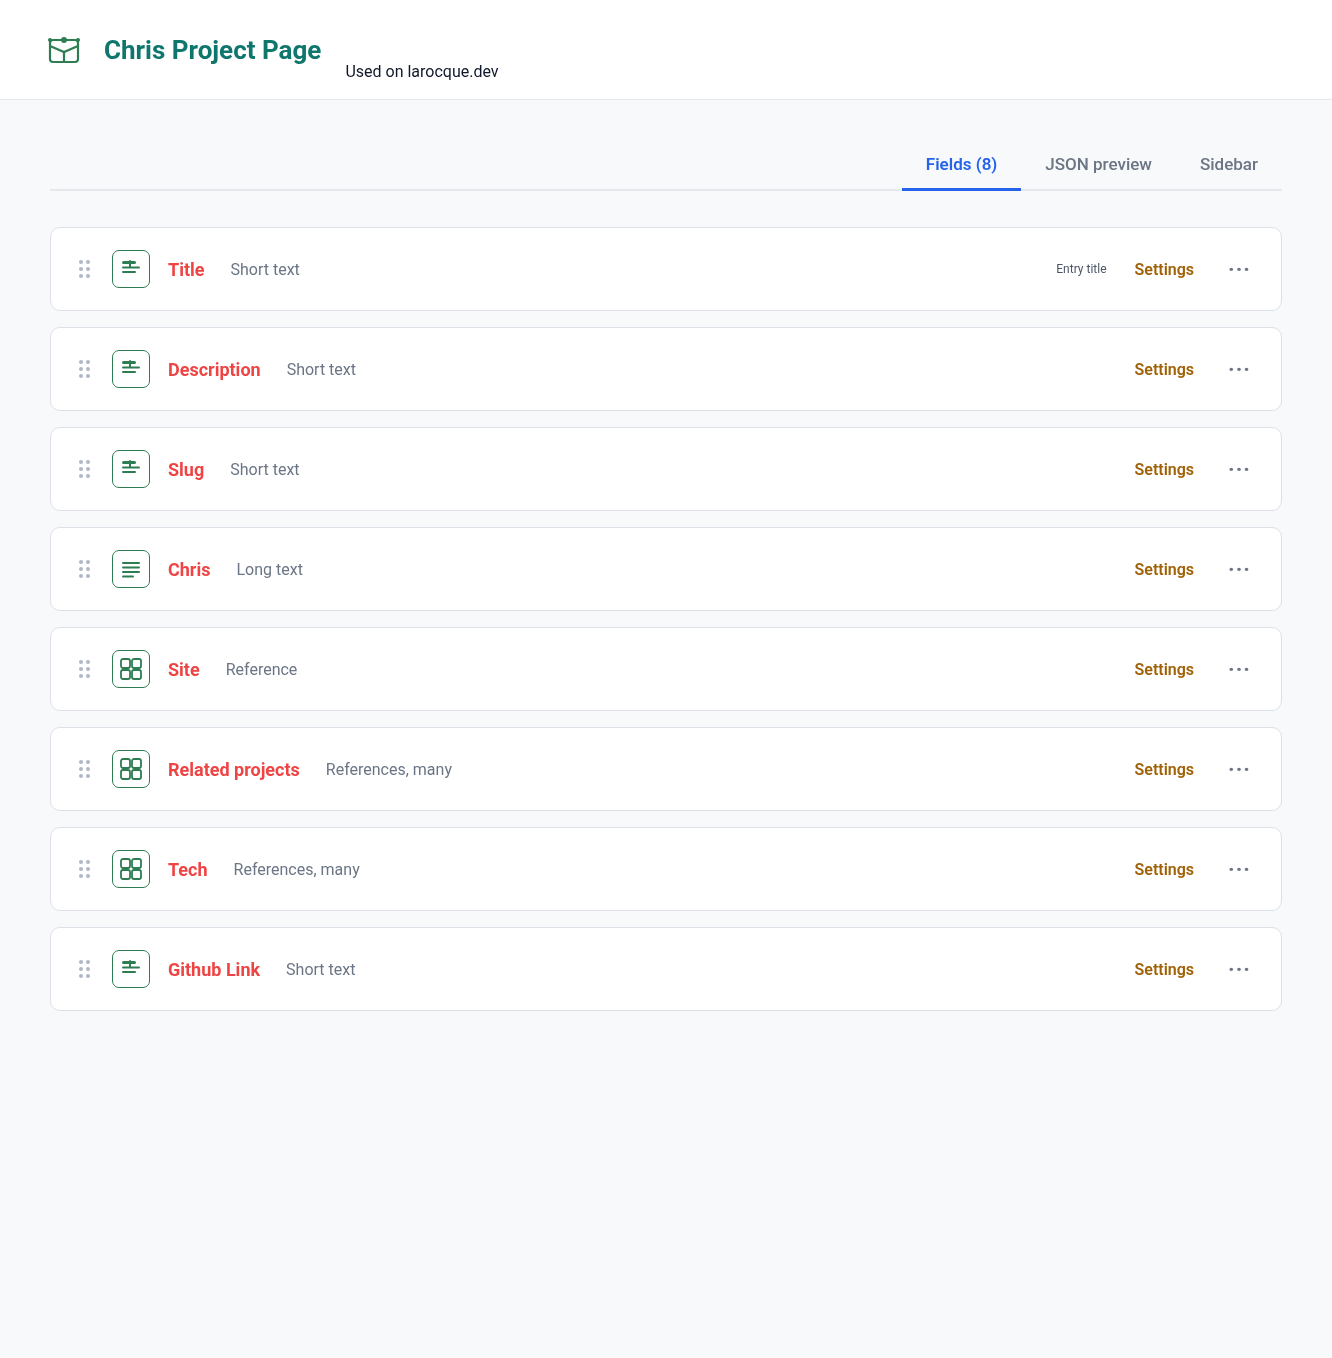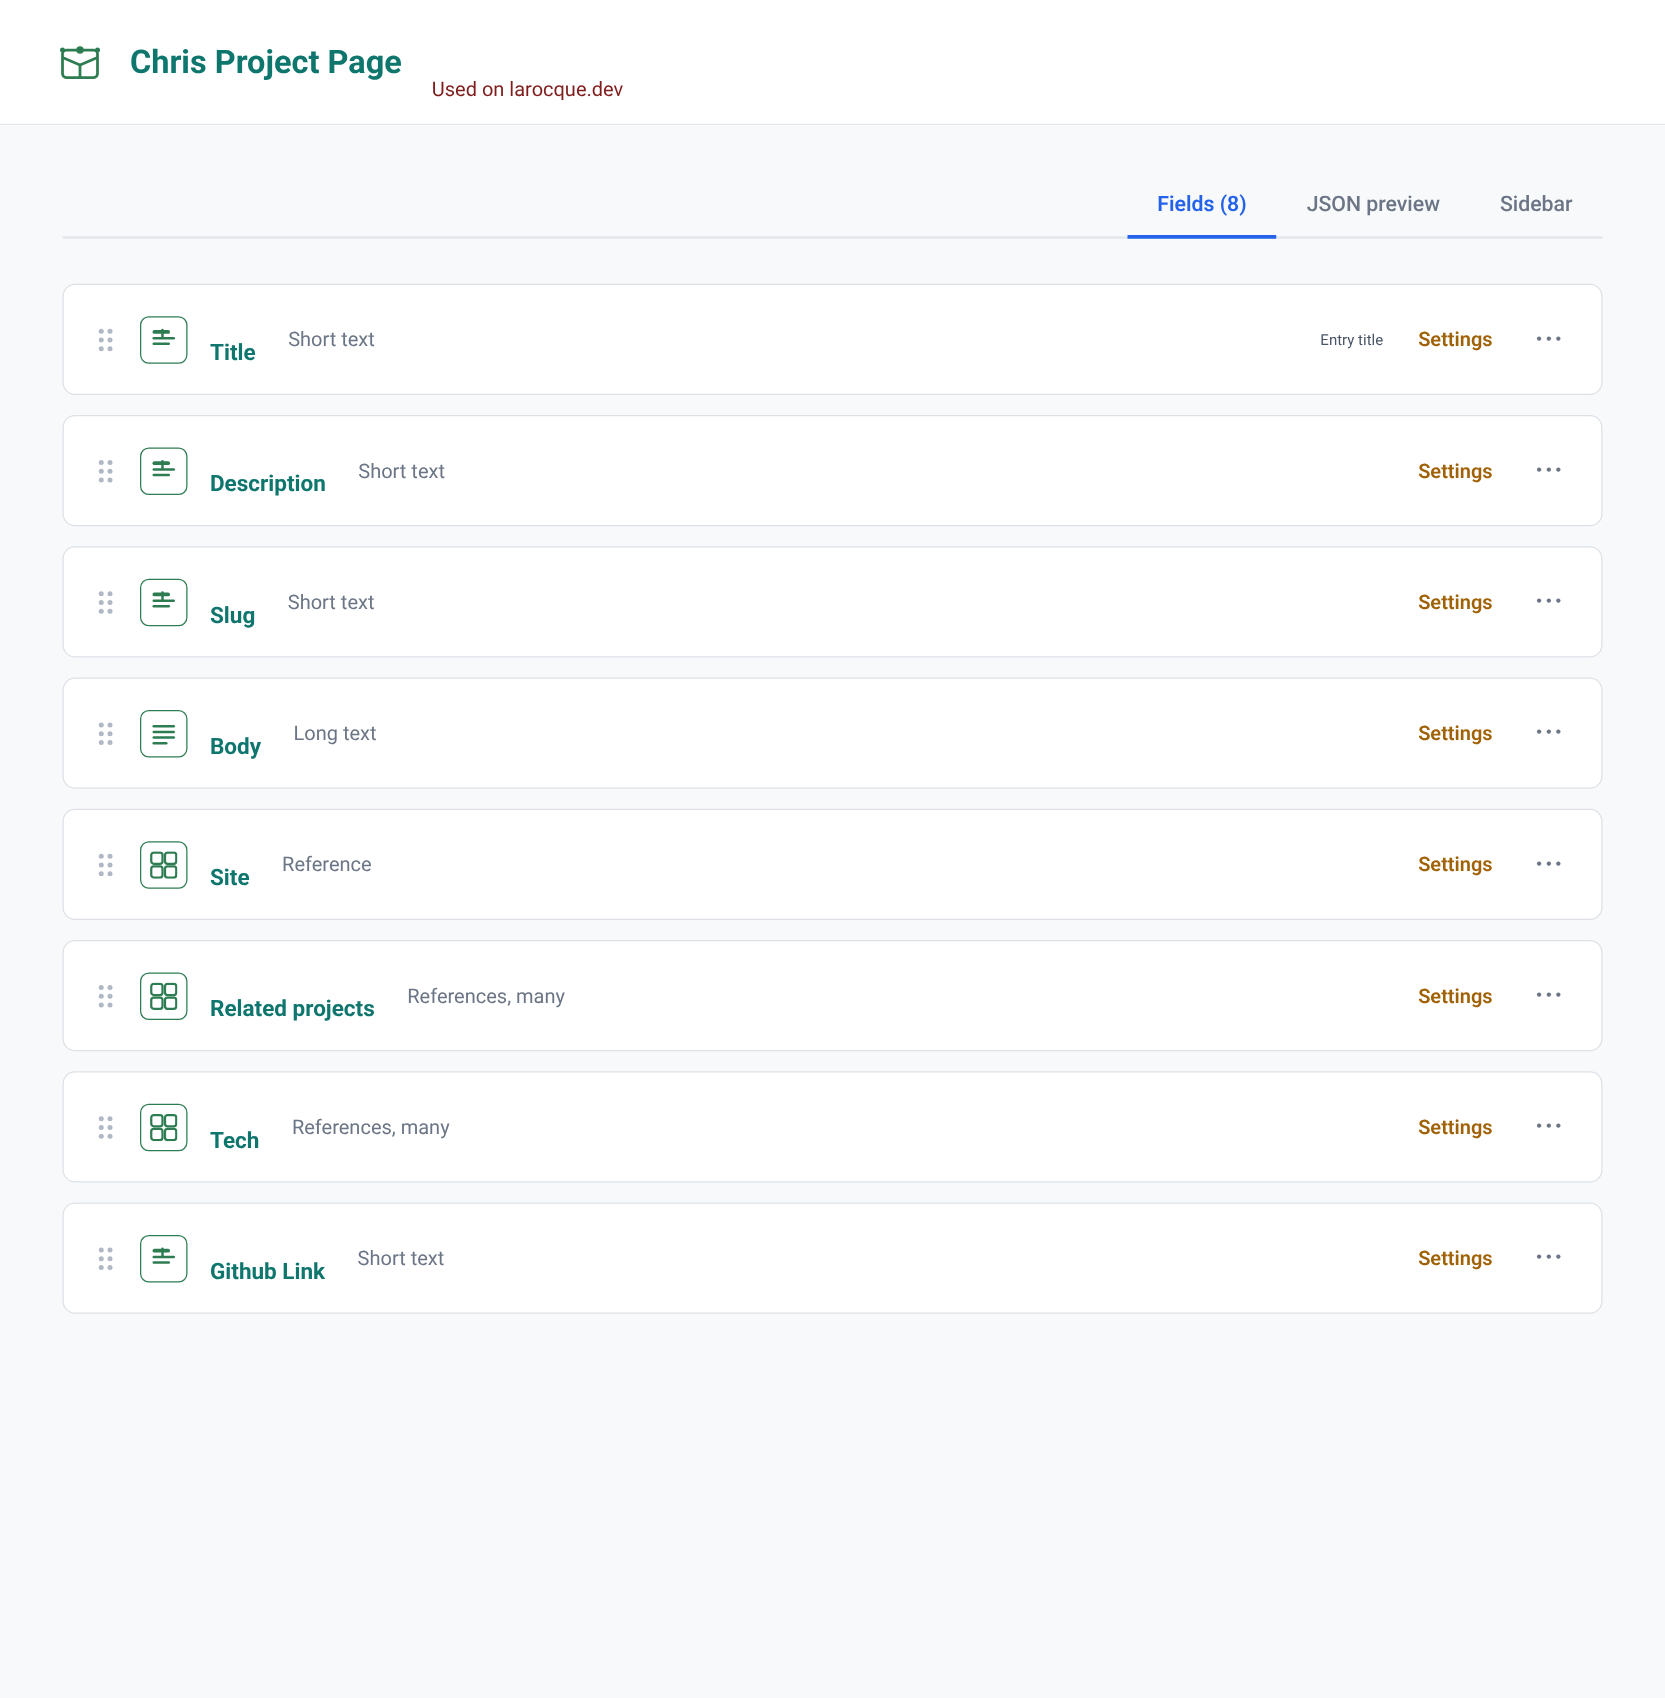--- a/index.html
+++ b/index.html
@@ -22,21 +22,21 @@
       width: 48px;
       height: 48px;
     }
     .header-title {
       font-size: 26px;
       font-weight: 700;
       color: #0f766e;
     }
     .header-subtitle {
       font-size: 16px;
-      color: #7f1d1d;
+      color: #0f172a;
       margin-left: 8px;
       margin-top: 44px;
     }
     .main-content {
       padding: 40px 50px;
     }
     .tabs {
       display: flex;
       gap: 0;
       border-bottom: 2px solid #e5e8ec;
@@ -108,22 +108,21 @@
       justify-content: center;
       flex-shrink: 0;
     }
     .field-icon svg {
       width: 22px;
       height: 22px;
     }
     .field-name {
       font-size: 18px;
       font-weight: 700;
-      color: #0f766e;
-      margin-top: 22px;
+      color: #ef4444;
     }
     .field-type {
       font-size: 16px;
       color: #6b7585;
       margin-left: 8px;
       font-weight: 400;
     }
     .field-meta {
       margin-left: auto;
       display: flex;
@@ -272,21 +271,21 @@
       </div>
     </div>
     <div class="field-icon">
       <svg viewBox="0 0 22 22" fill="none" xmlns="http://www.w3.org/2000/svg">
       <rect x="2" y="4" width="18" height="2" rx="1" fill="#2e7d52"></rect>
       <rect x="2" y="8.5" width="18" height="2" rx="1" fill="#2e7d52"></rect>
       <rect x="2" y="13" width="18" height="2" rx="1" fill="#2e7d52"></rect>
       <rect x="2" y="17.5" width="12" height="2" rx="1" fill="#2e7d52"></rect>
     </svg>
     </div>
-    <span class="field-name">Body</span>
+    <span class="field-name">Chris</span>
     <span class="field-type">Long text</span>
     <div class="field-meta">
 
       <a class="settings-link">Settings</a>
       <span class="more-btn">···</span>
     </div>
   </div>
       <div class="field-row">
     <div class="drag-handle">
       <div class="drag-dots">

